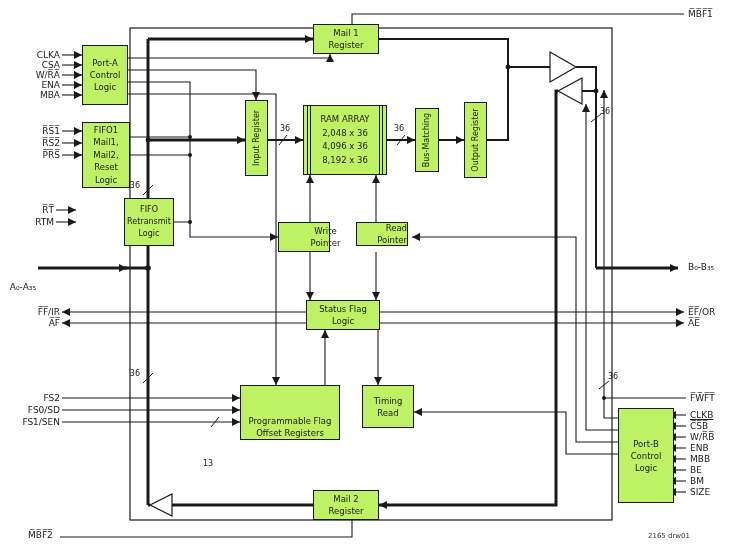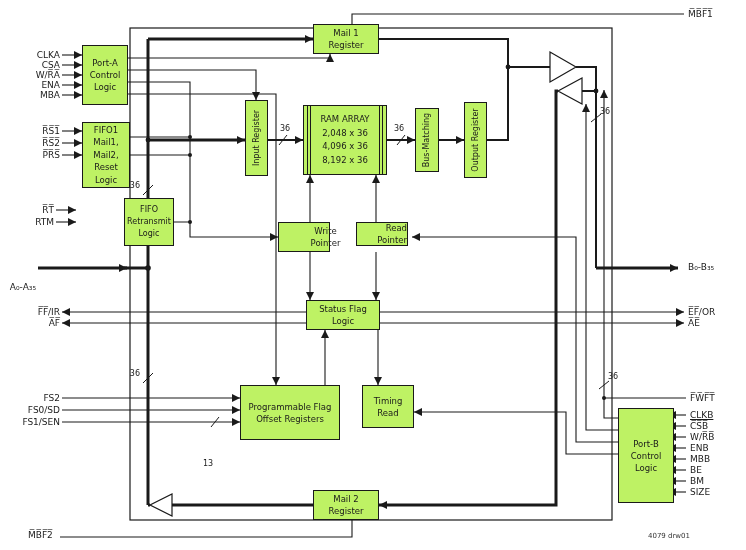--- a/index.html
+++ b/index.html
@@ -193,21 +193,21 @@
   <div class="bx" style="left:356px;top:222px;width:52px;height:24px;align-items:flex-end;">
     <span class="bl">Read</span>
     <span class="bl">Pointer</span>
   </div>
 
   <div class="bx" style="left:306px;top:300px;width:74px;height:30px;">
     <span class="bl">Status Flag</span>
     <span class="bl">Logic</span>
   </div>
 
-  <div class="bx" style="left:240px;top:385px;width:100px;height:55px;">
+  <div class="bx" style="left:240px;top:385px;width:100px;height:55px;justify-content:flex-end;">
     <span class="bl">Programmable Flag</span>
     <span class="bl">Offset Registers</span>
   </div>
 
   <div class="bx" style="left:362px;top:385px;width:52px;height:43px;">
     <span class="bl">Timing</span>
     <span class="bl">Read</span>
   </div>
 
   <div class="bx" style="left:313px;top:490px;width:66px;height:30px;">
@@ -254,15 +254,15 @@
   <span class="lbl" style="left:690px;top:486px;">SIZE</span>
 
   <span class="bw" style="left:280px;top:124px;">36</span>
   <span class="bw" style="left:394px;top:124px;">36</span>
   <span class="bw" style="right:606px;top:181px;">36</span>
   <span class="bw" style="right:606px;top:369px;">36</span>
   <span class="bw" style="left:600px;top:107px;">36</span>
   <span class="bw" style="left:608px;top:372px;">36</span>
   <span class="bw" style="left:203px;top:419px;margin-top:40px;">13</span>
 
-  <span class="cap" style="left:648px;top:532px;">4079 drw01</span>
+  <span class="cap" style="left:648px;top:532px;">2165 drw01</span>
 
 </div>
 
 </body></html>

